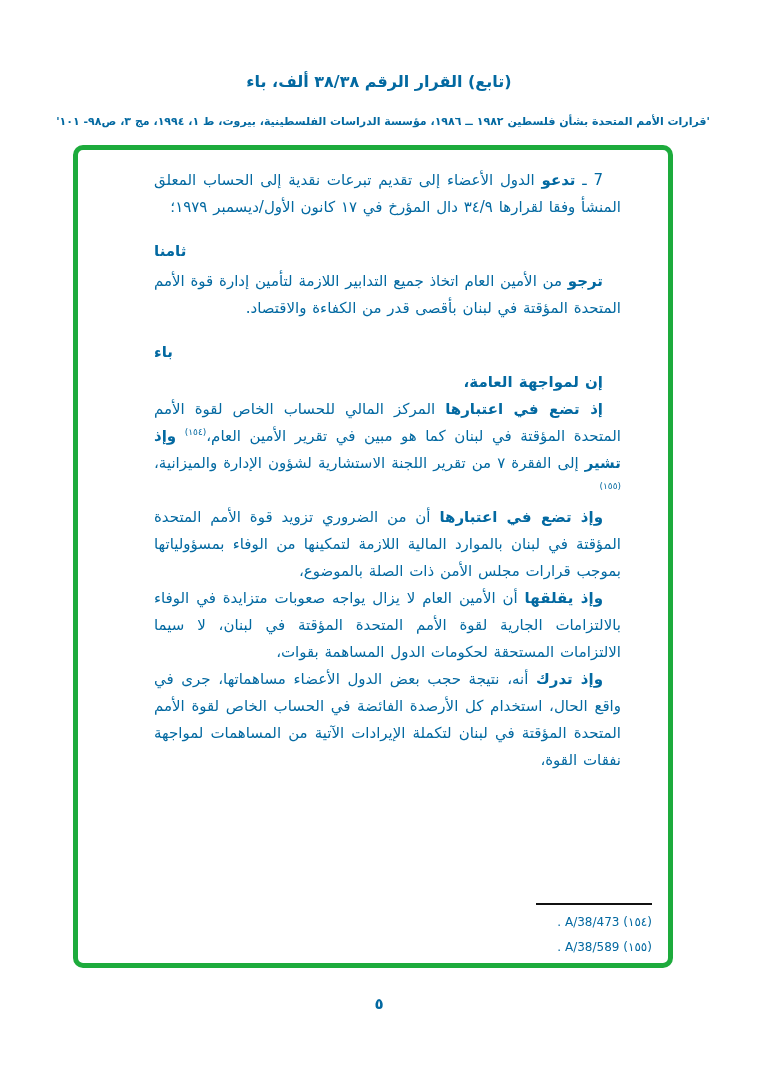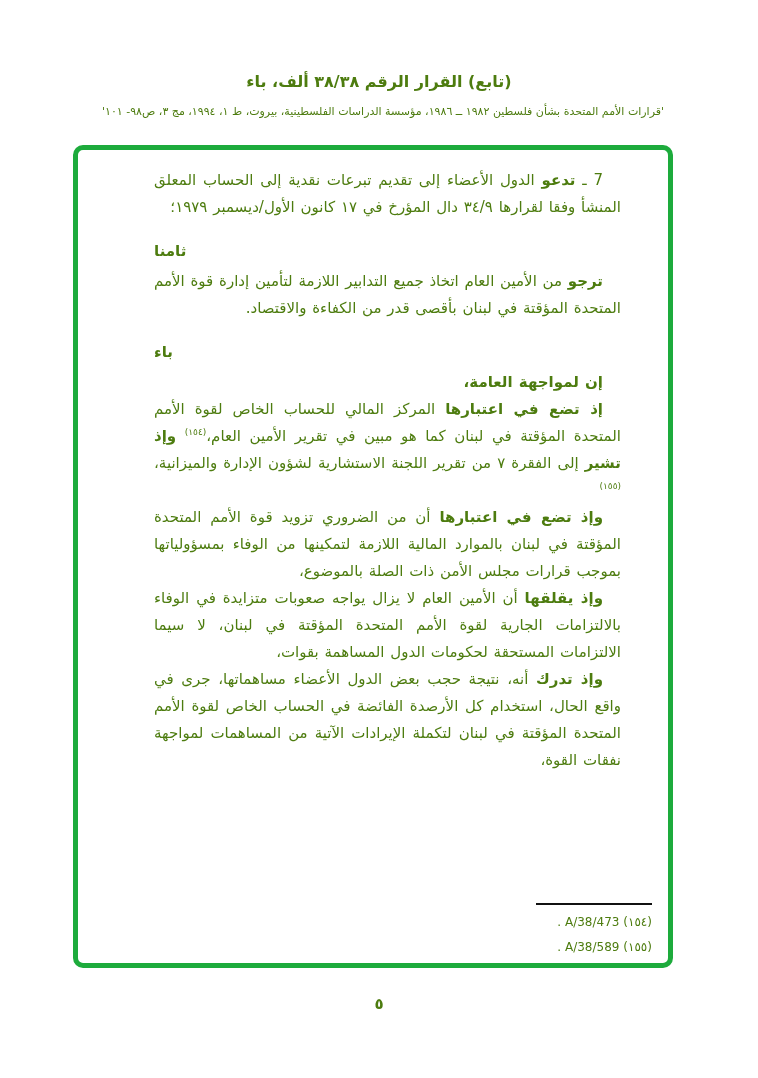--- a/index.html
+++ b/index.html
@@ -1,23 +1,23 @@
 <!DOCTYPE html>
 <html lang="ar" dir="rtl" style="--annotation-green: #1dab3c;"><head>
 <meta charset="utf-8">
 <style>
   html,body { margin:0; padding:0; background:#ffffff; }
   .page {
     position:relative; width:758px; height:1078px; background:#ffffff;
-    font-family:"DejaVu Sans", sans-serif; color:#4d7c0f; overflow:hidden;
+    font-family:"DejaVu Sans", sans-serif; color:#0369a1; overflow:hidden;
     direction:rtl;
   }
   .header { position:absolute; top:72px; right:0; width:758px; text-align:center; }
   .title  { font-size:16px; font-weight:bold; letter-spacing:0.2px; }
-  .subtitle { margin-top:14px; font-size:11px; font-weight:normal; white-space:nowrap;padding-left:8px; }
+  .subtitle { margin-top:24px; font-size:11px; font-weight:bold; white-space:nowrap;padding-left:8px; }
   .green-box {
     position:absolute; left:73px; top:145px; width:590px; height:813px;
     border:5px solid var(--annotation-green, #1dab3c); border-radius:10px;
     background:transparent;
   }
   .content {
     position:absolute; top:167px; left:154px; width:467px;
     direction:rtl;
   }
   .para {

